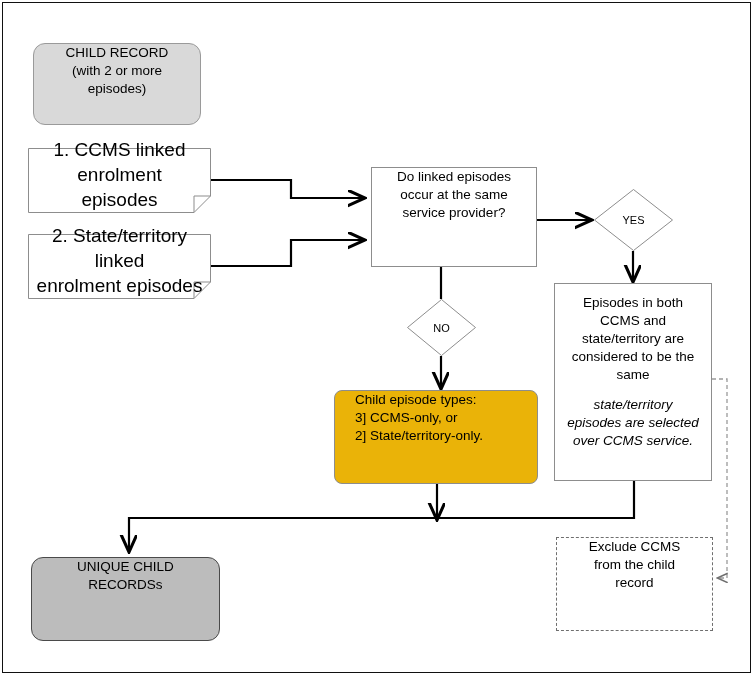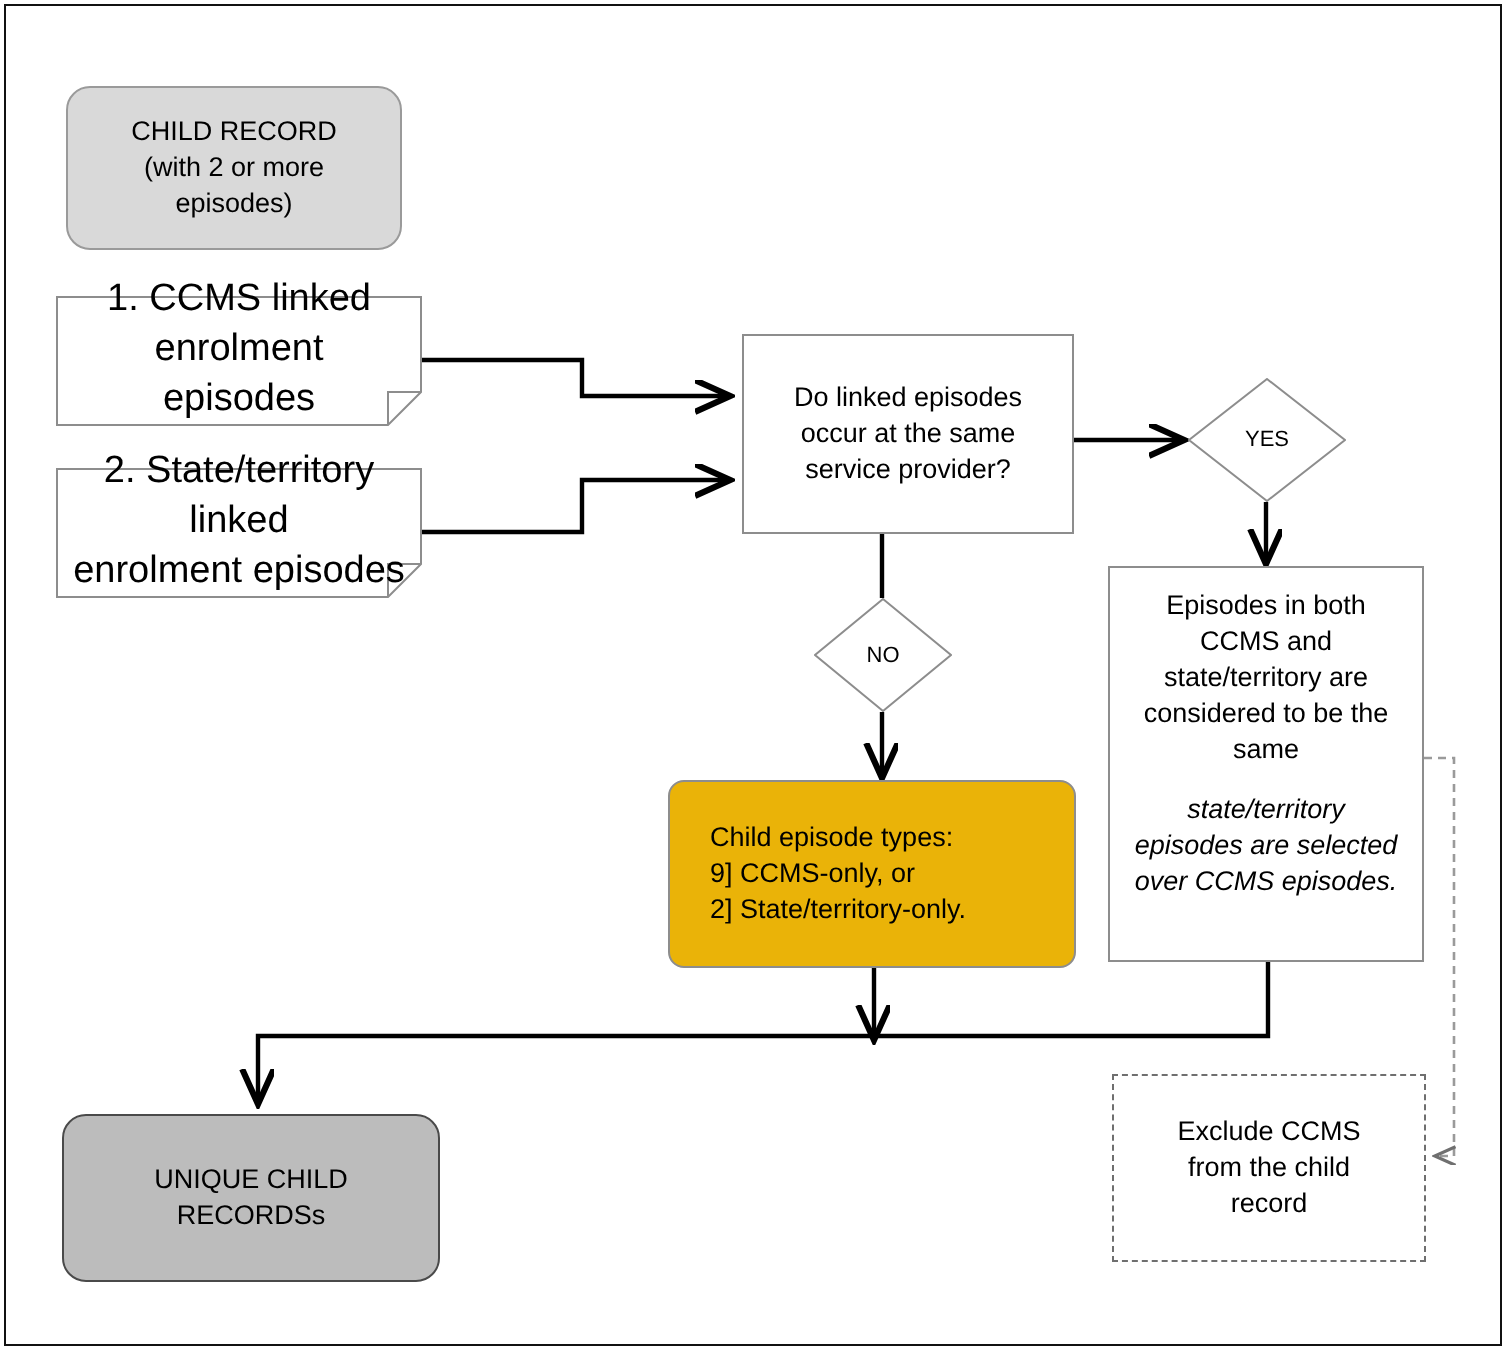--- a/index.html
+++ b/index.html
@@ -26,21 +26,21 @@
     width: 749px;
     height: 671px;
     border: 1px solid #111111;
     box-sizing: border-box;
     pointer-events: none;
   }
   .node {
     position: absolute;
     box-sizing: border-box;
     display: flex;
-    align-items: center;
+    align-items: flex-start;
     justify-content: center;
     text-align: center;
     color: #000000;
     font-size: 13.5px;
     line-height: 1.33;
     background: #ffffff;
   }
   .node .txt { width: 100%; padding: 0 6px; box-sizing: border-box; }
 
   
@@ -216,28 +216,28 @@
   <div class="node plain-box" style="left:554px; top:283px; width:158px; height:198px; align-items:flex-start;">
     <div class="txt" style="padding-top:10px;">
       <div>Episodes in both</div>
       <div>CCMS and</div>
       <div>state/territory are</div>
       <div>considered to be the</div>
       <div>same</div>
       <div class="spacer"></div>
       <div class="italic">state/territory</div>
       <div class="italic">episodes are selected</div>
-      <div class="italic">over CCMS episodes.</div>
+      <div class="italic">over CCMS service.</div>
     </div>
   </div>
 
   <div class="node rounded-box" style="left:334px; top:390px; width:204px; height:94px;">
     <div class="txt left-align" style="padding-left:20px;">
       <div>Child episode types:</div>
-      <div>9] CCMS-only, or</div>
+      <div>3] CCMS-only, or</div>
       <div>2] State/territory-only.</div>
     </div>
   </div>
 
   <div class="node dashed-box" style="left:556px; top:537px; width:157px; height:94px;">
     <div class="txt">
       <div>Exclude CCMS</div>
       <div>from the child</div>
       <div>record</div>
     </div>

